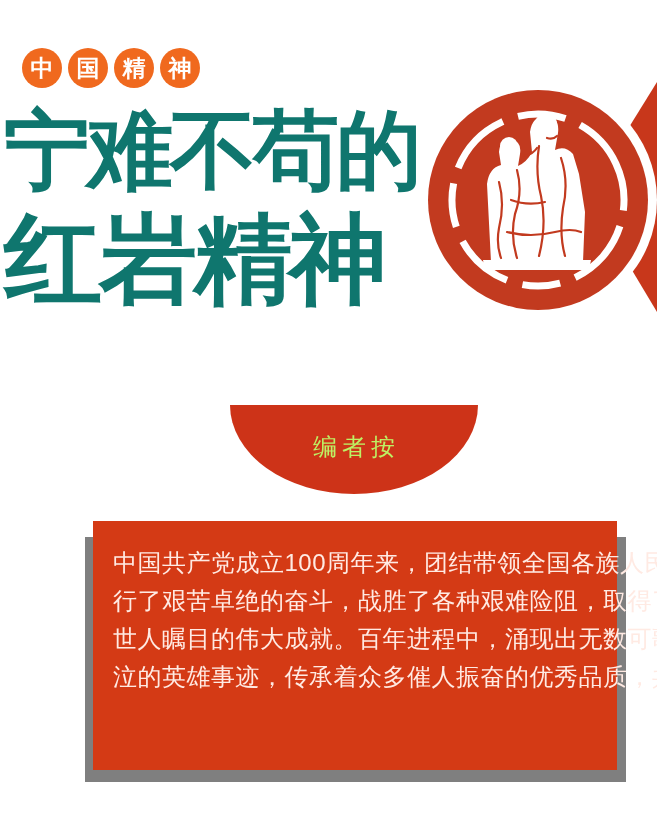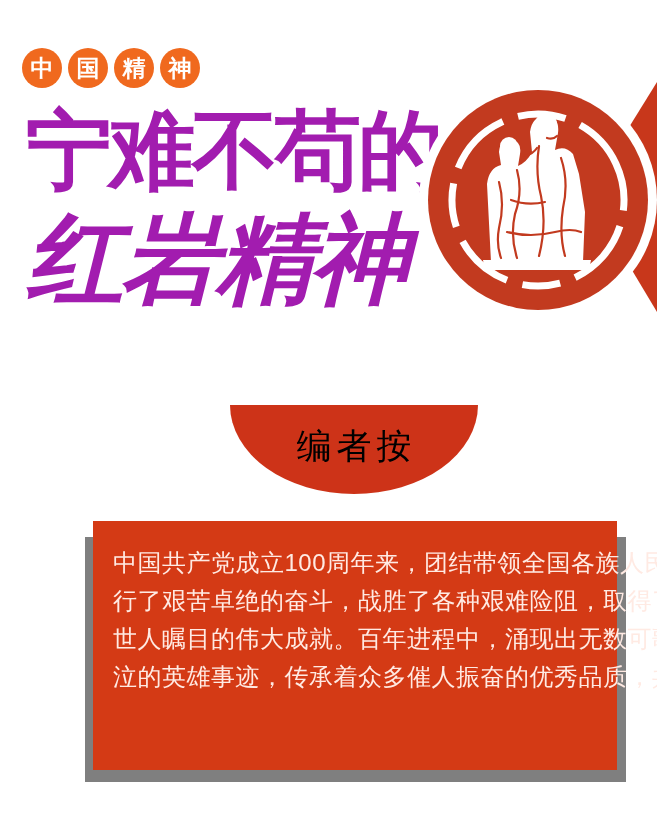--- a/index.html
+++ b/index.html
@@ -13,46 +13,46 @@
   
   .badge{position:absolute;left:22px;top:48px;display:flex;gap:6px;}
   .badge-circle{
     width:40px;height:40px;border-radius:50%;
     background:#F0691E;color:#ffffff;
     display:flex;align-items:center;justify-content:center;
     font-size:23px;font-weight:700;line-height:1;
   }
   
   .title-line{
-    position:absolute;left:26px;
-    color:#a21caf;font-weight:900;white-space:nowrap;
+    position:absolute;left:4px;
+    color:#0f766e;font-weight:900;white-space:nowrap;
     font-family:"Liberation Sans", sans-serif;
     letter-spacing:-3px;
   }
   .title-line1{top:98px;font-size:86px;line-height:104px;}
-  .title-line2{top:202px;font-size:98px;line-height:114px;font-style:italic;}
+  .title-line2{top:202px;font-size:98px;line-height:114px;}
   
   .corner-ribbon{position:absolute;right:0;top:82px;z-index:1;}
   
   .medallion{
     position:absolute;left:428px;top:90px;width:220px;height:220px;
     border-radius:50%;background:#C23A1F;
     box-shadow:0 0 0 9px #ffffff;
     z-index:2;
   }
   .medallion svg{position:absolute;left:0;top:0;}
   
   .editor-tab{
     position:absolute;left:230px;top:405px;width:248px;height:89px;
     background:#CD3318;
     border-radius:0 0 124px 124px / 0 0 89px 89px;
     display:flex;align-items:center;justify-content:center;
   }
   .editor-tab-label{
-    color:#000000;font-size:35px;letter-spacing:5px;
+    color:#bef264;font-size:24px;letter-spacing:5px;
     margin-top:-6px;text-indent:5px;
   }
   
   .intro-shadow{
     position:absolute;left:85px;top:537px;width:541px;height:245px;
     background:#7F7F7F;
   }
   .intro-box{
     position:absolute;left:93px;top:521px;width:524px;height:249px;
     background:#D43A15;

